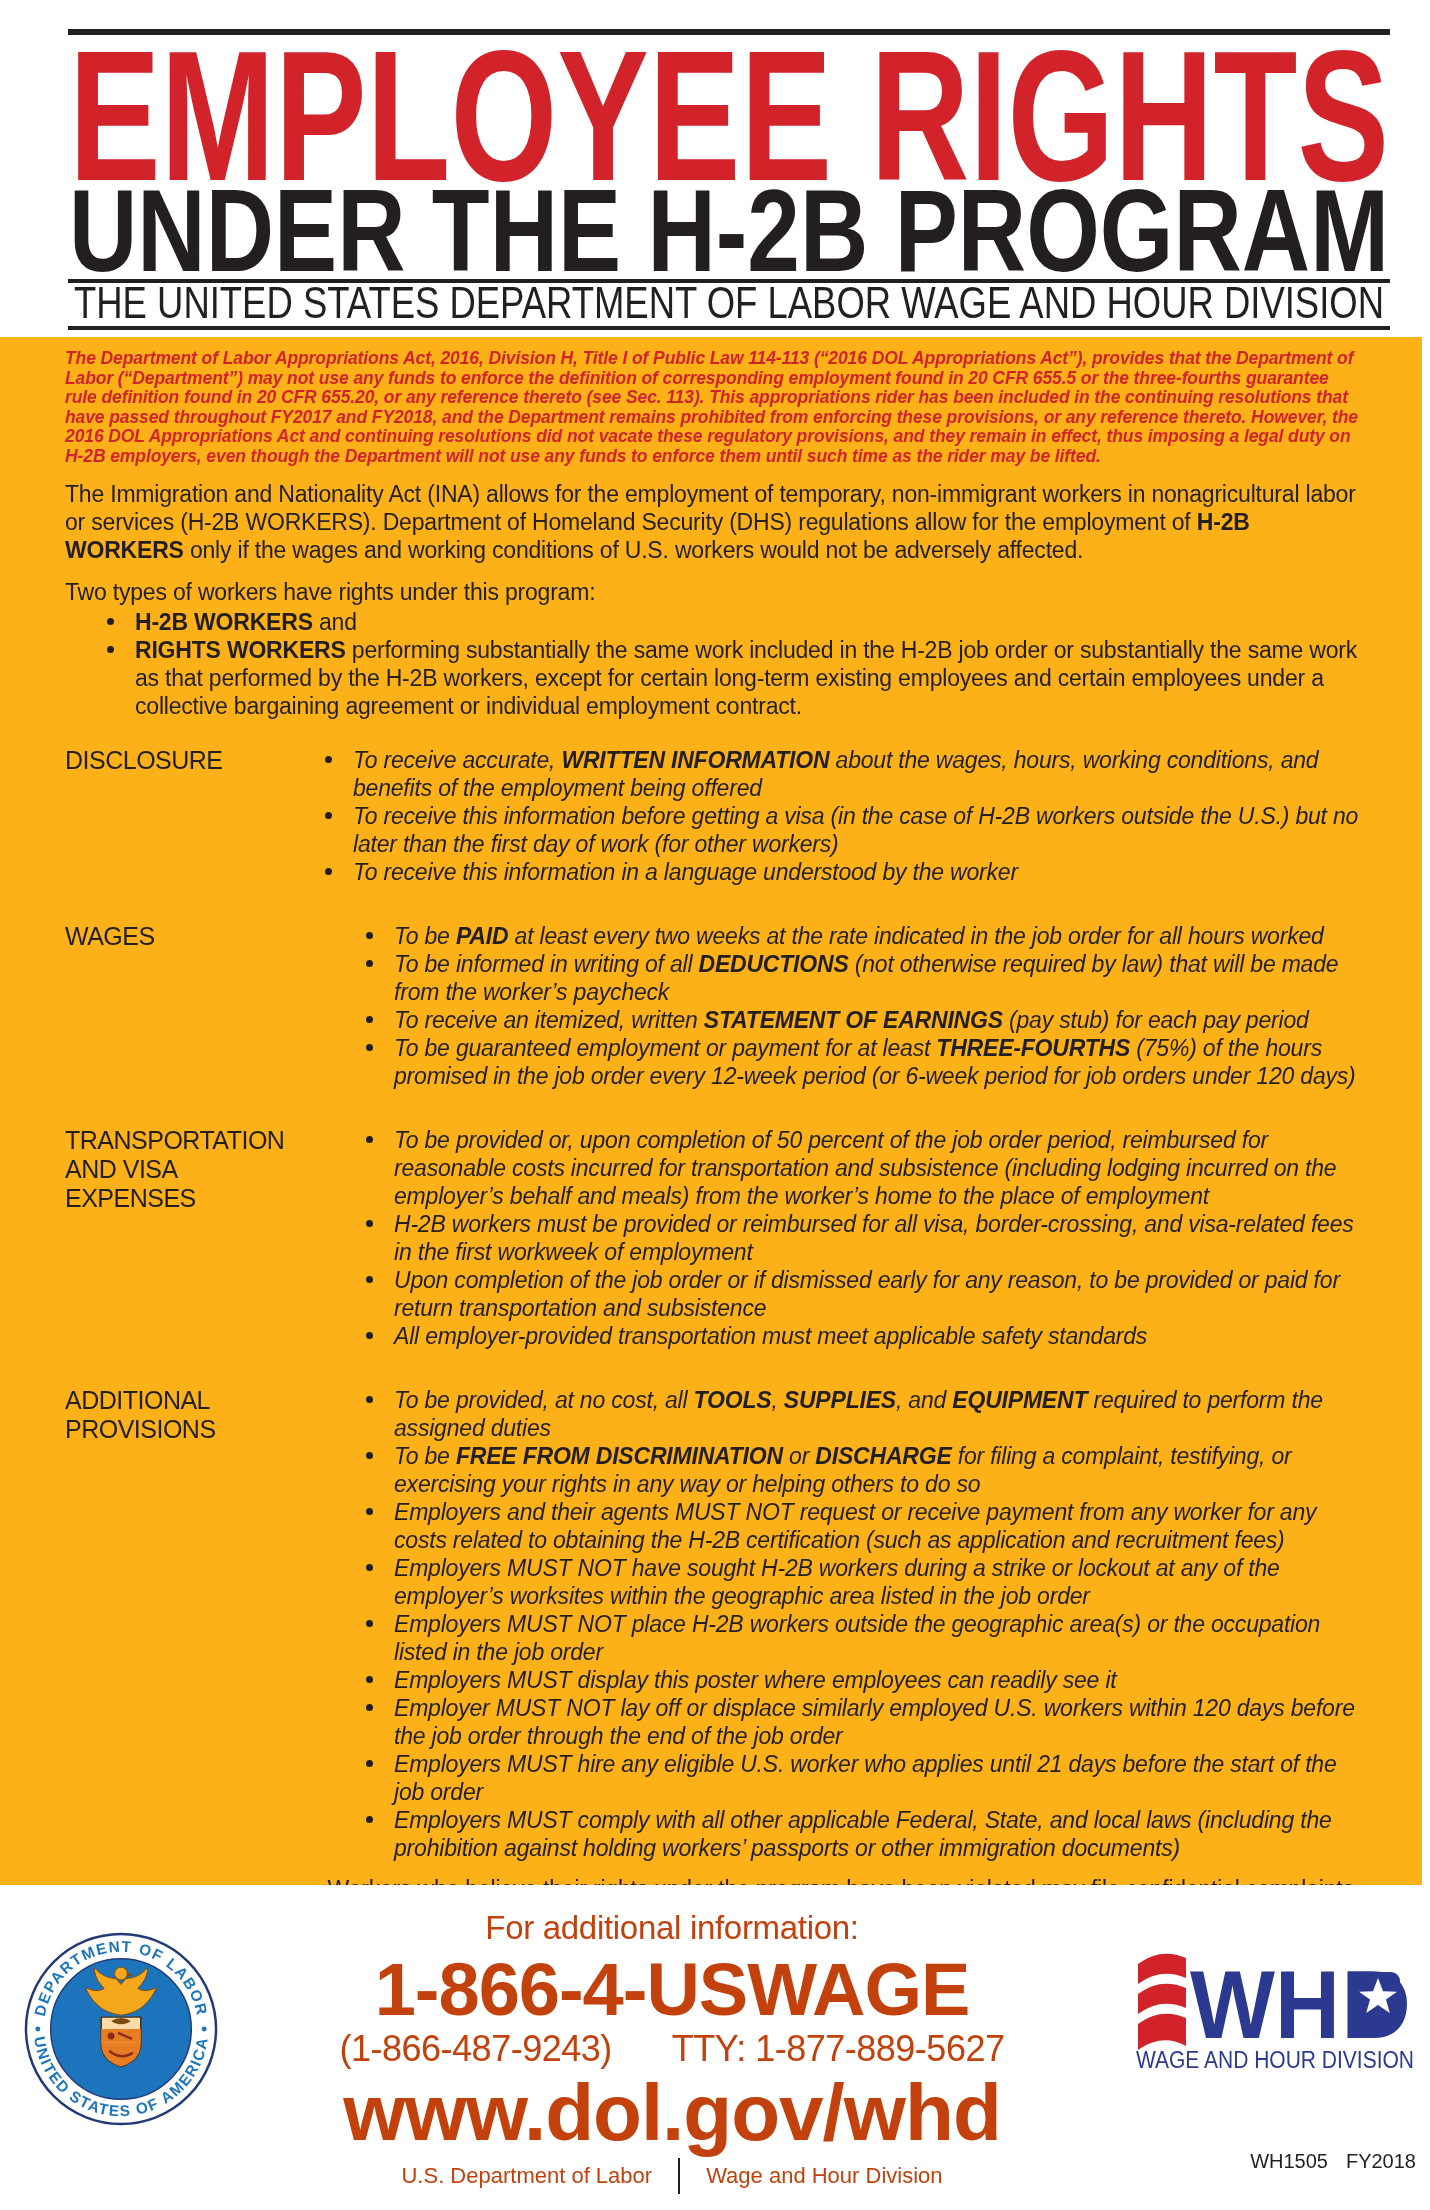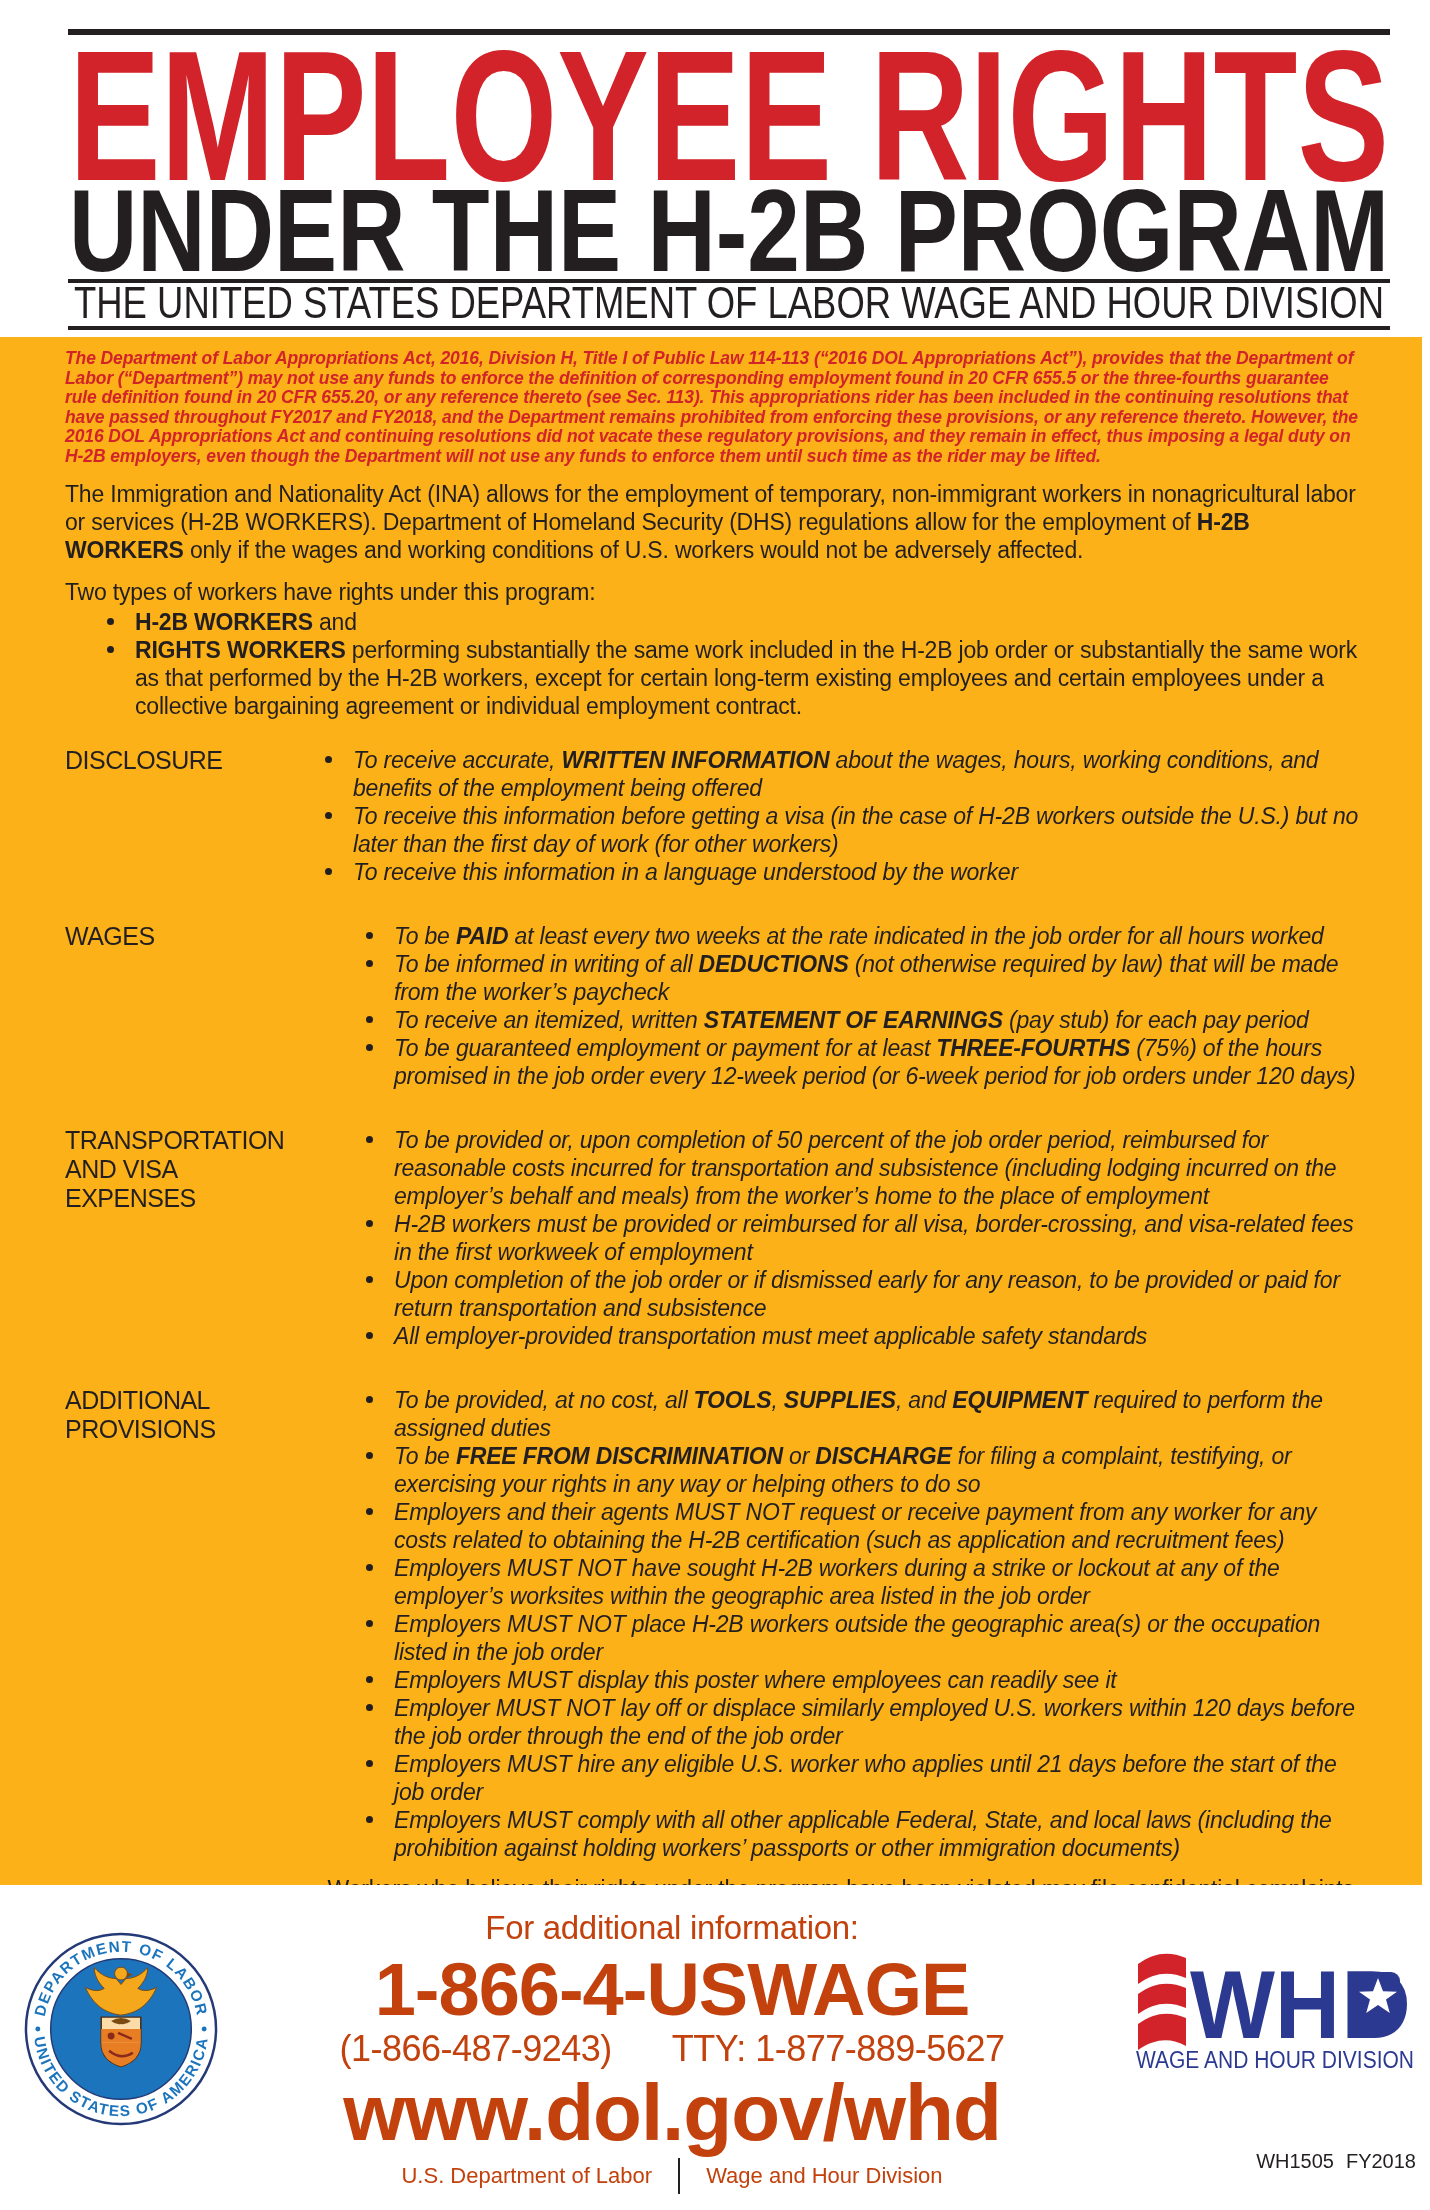--- a/index.html
+++ b/index.html
@@ -41,21 +41,21 @@
   .phone-big  { font-size:74px; line-height:72px; font-weight:bold; letter-spacing:-1px; margin-top:6px; }
   .phone-line { font-size:36px; line-height:42px; letter-spacing:-0.5px; margin-top:2px; }
   .phone-line .gap { display:inline-block; width:60px; }
   .website    { font-size:80px; line-height:78px; font-weight:bold; letter-spacing:-1px; margin-top:4px; }
   .orgs       { font-size:22px; line-height:26px; margin-top:6px;
                 display:flex; align-items:center; justify-content:center; }
   .orgs .vbar { display:inline-block; width:2px; height:36px; background:#231F20; margin:0 26px; }
   .seal-svg   { position:absolute; left:22px;  top:1930px; }
   .whd-svg    { position:absolute; left:1128px; top:1938px; }
   .form-number { position:absolute; right:14px; top:2150px; font-size:20px; color:#231F20; }
-  .form-number span + span { margin-left:12px; }
+  .form-number span + span { margin-left:18px; }
   b { font-weight:bold; }
 </style>
 </head>
 <body>
 
 <div class="poster">
 
   <svg class="header-svg" width="1430" height="337" viewBox="0 0 1430 337">
     <rect class="hdr-rule" x="68" y="29" width="1322" height="6"></rect>
     <text class="hdr-title" x="729" y="180" font-size="186" text-anchor="middle" textLength="1320" lengthAdjust="spacingAndGlyphs">EMPLOYEE RIGHTS</text>

